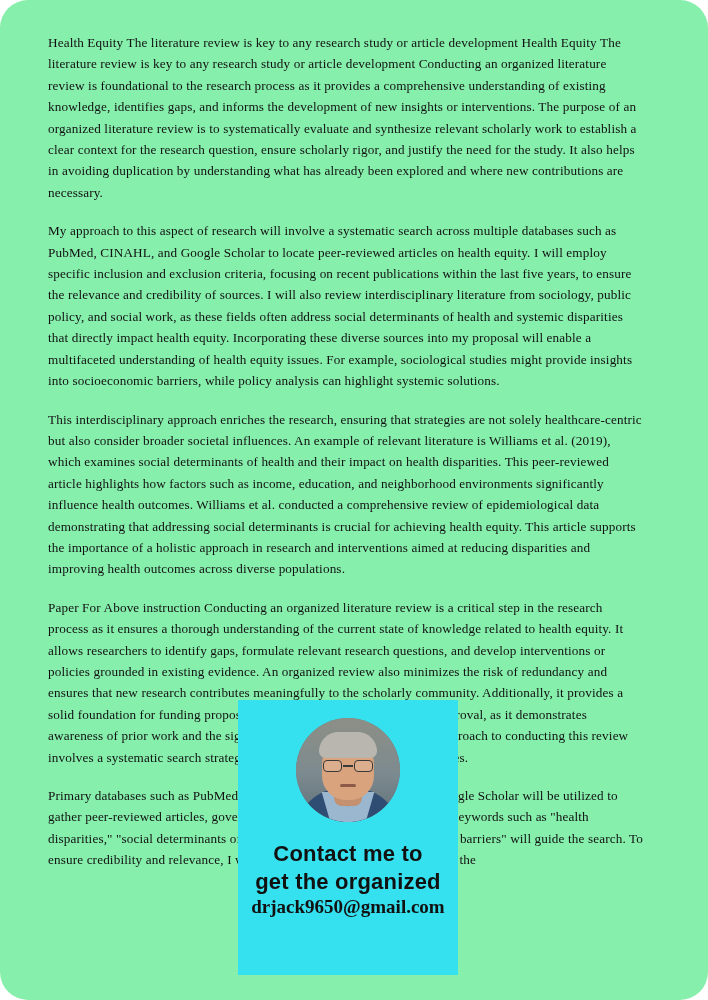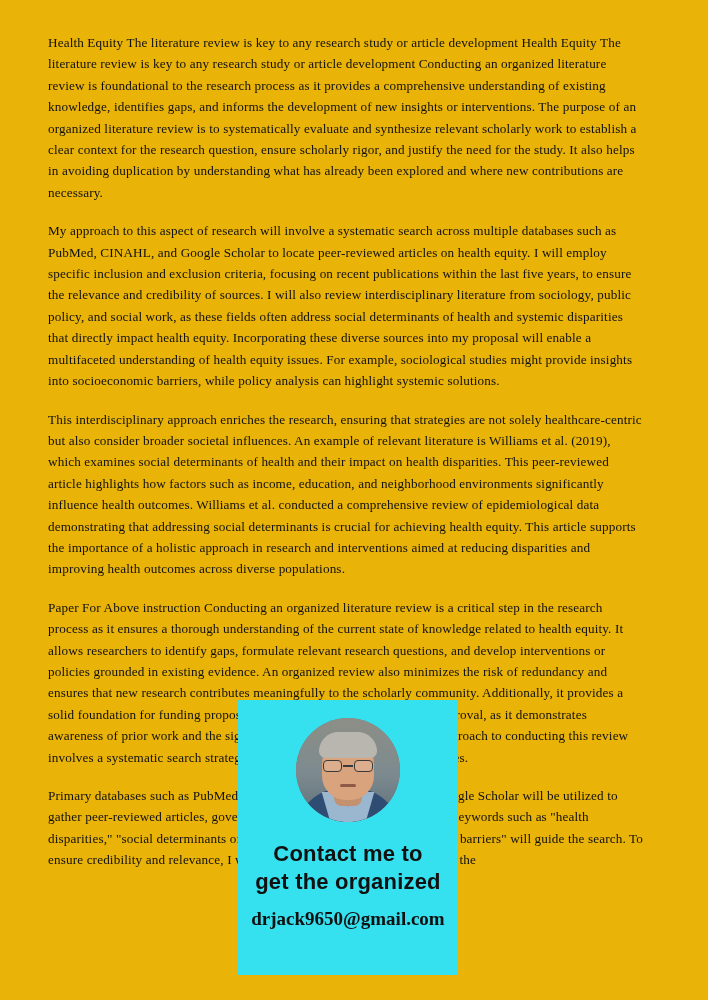--- a/index.html
+++ b/index.html
@@ -13,21 +13,22 @@
     font-family: "Liberation Serif", serif;
     color: #000000;
     position: relative;
     overflow: hidden;
   }
   .page {
     position: absolute;
     left: 0; top: 0;
     width: 708px;
     height: 1000px;
-    background: #eab308;
+    background: #86efac;
+    border-radius: 28px;
   }
   .doc-body {
     position: absolute;
     left: 48px;
     top: 32px;
     width: 596px;
   }
   .para {
     font-size: 13.2px;
     line-height: 21.4px;
@@ -145,21 +146,21 @@
     font-size: 22px;
     font-weight: bold;
     color: #111111;
     text-align: center;
     line-height: 28px;
     letter-spacing: 0.2px;
   }
   .line1 { margin-top: 18px; }
   .line2 { margin-top: 0px; }
   .overlay-email {
-    margin-top: 12px;
+    margin-top: 0;
     font-family: "Liberation Serif", serif;
     font-size: 19px;
     font-weight: bold;
     color: #111111;
     text-align: center;
   }
 </style>
 </head>
 <body>
 

